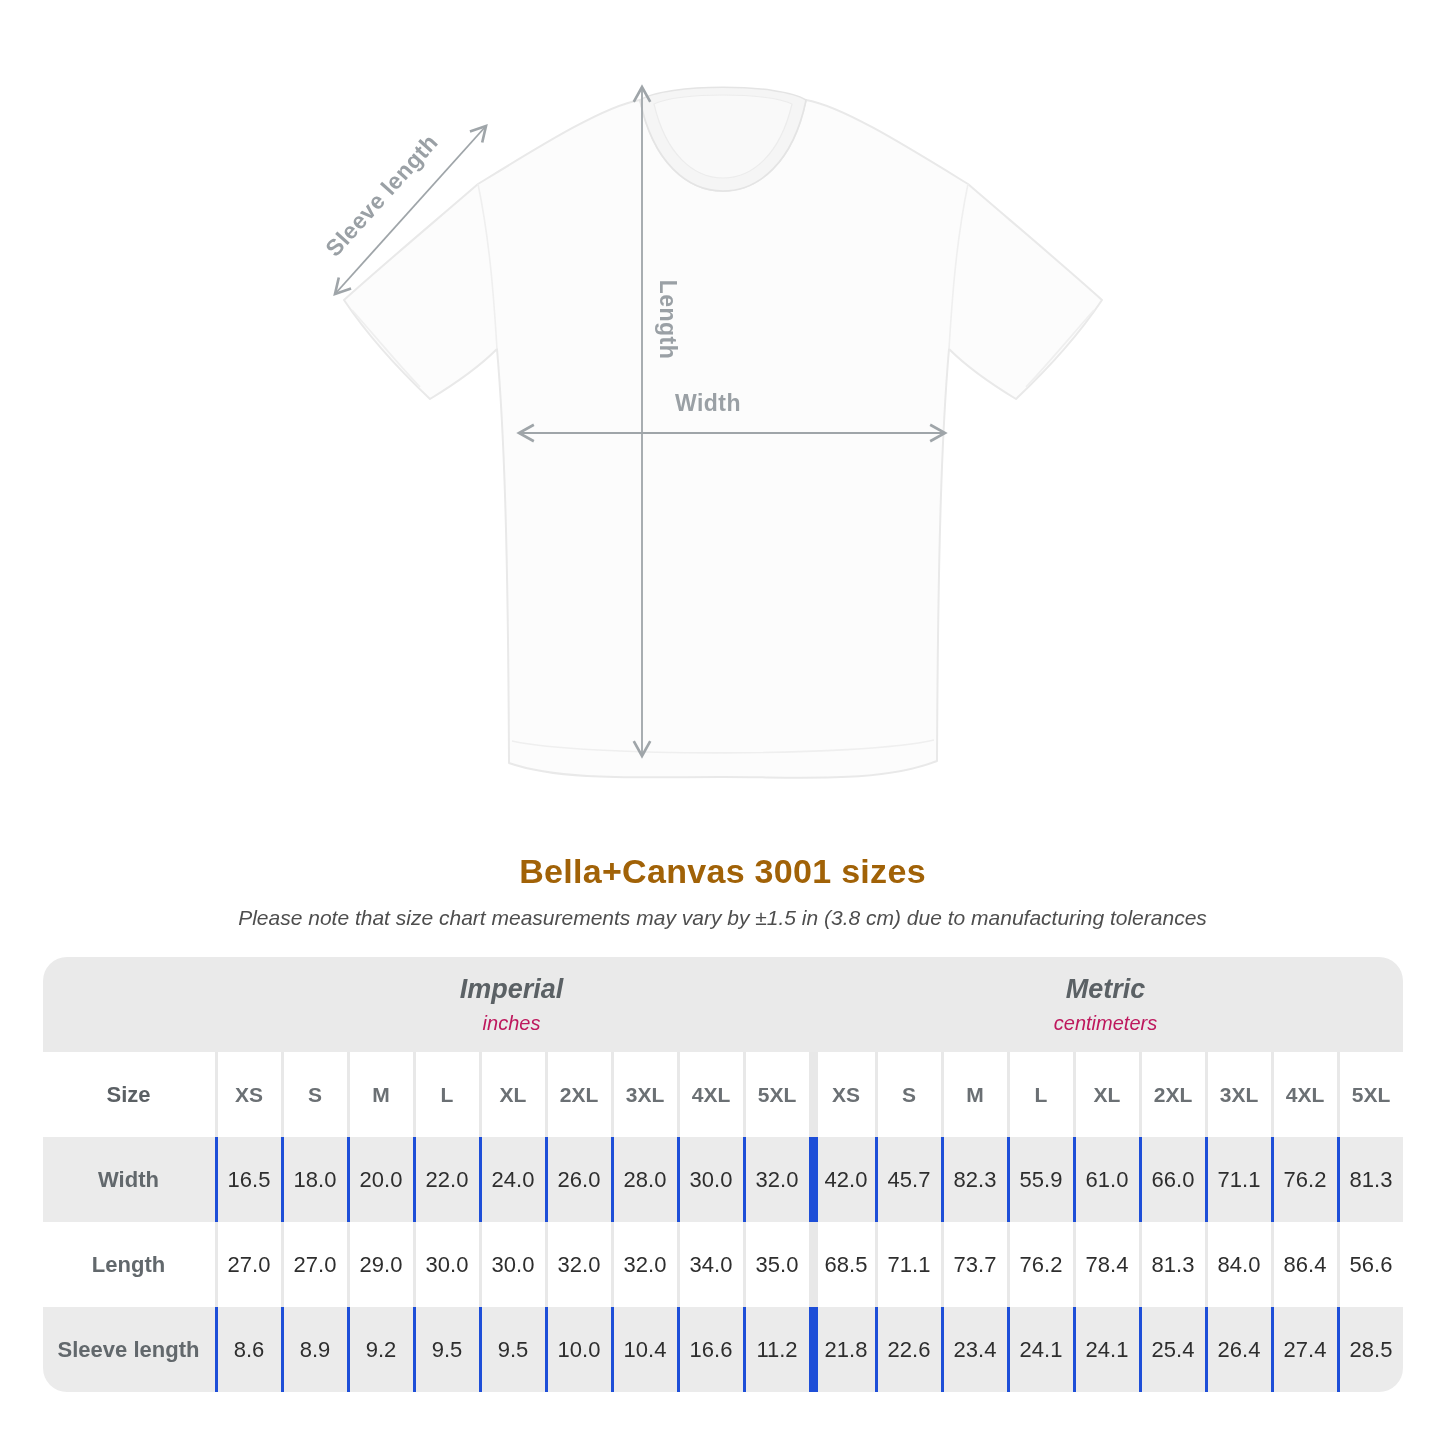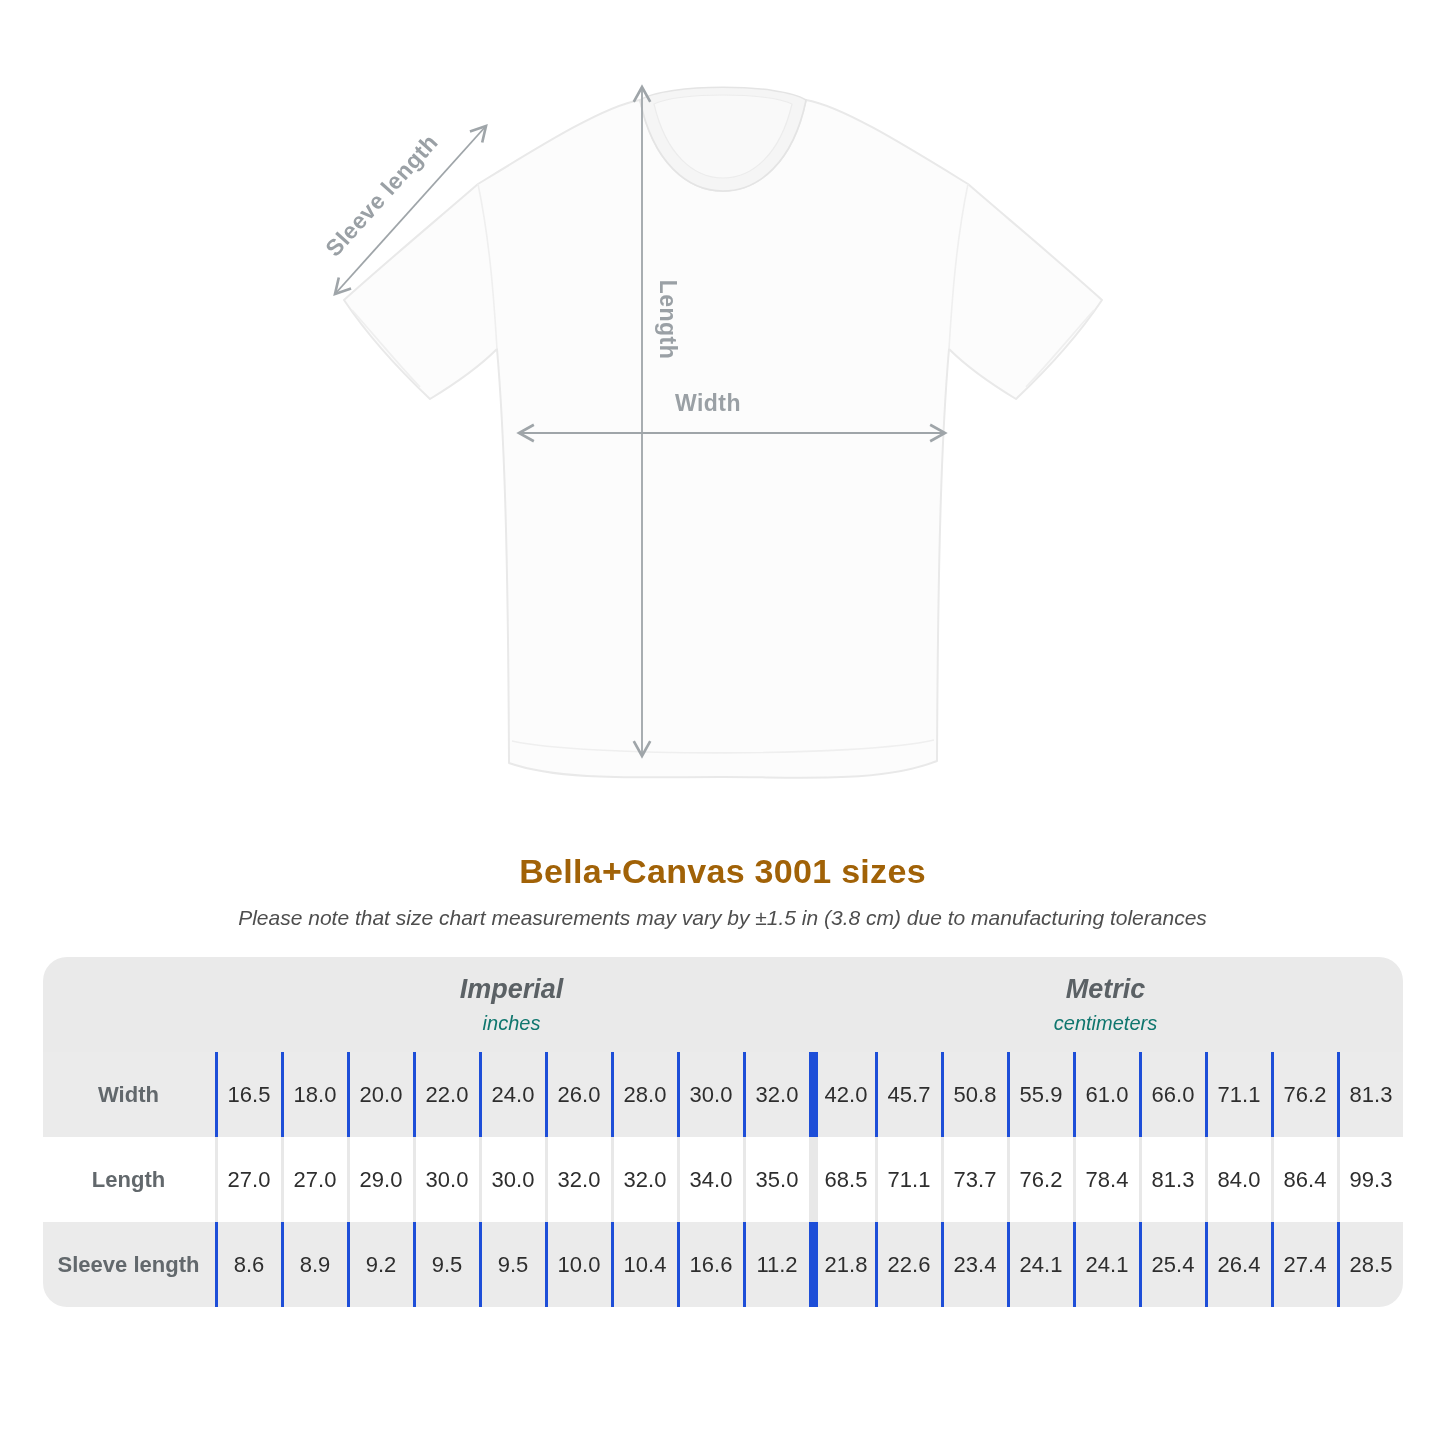--- a/index.html
+++ b/index.html
@@ -29,21 +29,21 @@
   }
   
   .table-wrap{
     width:1360px;margin:26px auto 0;border-radius:24px;overflow:hidden;
   }
   table{width:100%;border-collapse:separate;border-spacing:0;table-layout:fixed;}
   td{text-align:center;vertical-align:middle;padding:0;}
   col.c-label{width:172px;}
   tr.band td{background:#eaeaea;height:95px;}
   .g-label{font-size:27px;font-weight:bold;font-style:italic;color:#5b6165;}
-  .g-sub{font-size:20px;font-style:italic;color:#0f766e;margin-top:7px;}
+  .g-sub{font-size:20px;font-style:italic;color:#be185d;margin-top:7px;}
   tr.heads td{height:85px;background:#ffffff;}
   td.size-th{font-weight:bold;color:#5b6064;font-size:22px;}
   td.size-h{font-weight:bold;color:#6b7074;font-size:21px;}
   tr.gray td{background:#ebebeb;height:85px;}
   tr.white td{background:#ffffff;height:85px;}
   td.row-label{font-weight:bold;color:#62686c;font-size:22px;}
   td.val{color:#2e2e2e;font-size:22px;}
   tr.heads td + td, tr.white td + td{border-left:3px solid #e8e8e8;}
   tr.gray td + td{border-left:3px solid #1d4ed8;}
   td.sec{border-left-width:9px !important;}
@@ -115,34 +115,55 @@
         <td></td>
         <td colspan="9">
           <div class="g-label">Imperial</div>
           <div class="g-sub">inches</div>
         </td>
         <td colspan="9">
           <div class="g-label">Metric</div>
           <div class="g-sub">centimeters</div>
         </td>
       </tr>
+      <tr class="heads white" id="size-row">
+        <td class="size-th">Size</td>
+      <td class="size-h">XS</td>
+          <td class="size-h">S</td>
+          <td class="size-h">M</td>
+          <td class="size-h">L</td>
+          <td class="size-h">XL</td>
+          <td class="size-h">2XL</td>
+          <td class="size-h">3XL</td>
+          <td class="size-h">4XL</td>
+          <td class="size-h">5XL</td>
+          <td class="size-h sec">XS</td>
+          <td class="size-h">S</td>
+          <td class="size-h">M</td>
+          <td class="size-h">L</td>
+          <td class="size-h">XL</td>
+          <td class="size-h">2XL</td>
+          <td class="size-h">3XL</td>
+          <td class="size-h">4XL</td>
+          <td class="size-h">5XL</td>
+        </tr>
     <tr class="gray">
           <td class="row-label">Width</td>
           <td class="val">16.5</td>
           <td class="val">18.0</td>
           <td class="val">20.0</td>
           <td class="val">22.0</td>
           <td class="val">24.0</td>
           <td class="val">26.0</td>
           <td class="val">28.0</td>
           <td class="val">30.0</td>
           <td class="val">32.0</td>
           <td class="val sec">42.0</td>
           <td class="val">45.7</td>
-          <td class="val">50.8</td>
+          <td class="val">82.3</td>
           <td class="val">55.9</td>
           <td class="val">61.0</td>
           <td class="val">66.0</td>
           <td class="val">71.1</td>
           <td class="val">76.2</td>
           <td class="val">81.3</td>
         </tr>
         <tr class="white">
           <td class="row-label">Length</td>
           <td class="val">27.0</td>
@@ -155,21 +176,21 @@
           <td class="val">34.0</td>
           <td class="val">35.0</td>
           <td class="val sec">68.5</td>
           <td class="val">71.1</td>
           <td class="val">73.7</td>
           <td class="val">76.2</td>
           <td class="val">78.4</td>
           <td class="val">81.3</td>
           <td class="val">84.0</td>
           <td class="val">86.4</td>
-          <td class="val">99.3</td>
+          <td class="val">56.6</td>
         </tr>
         <tr class="gray">
           <td class="row-label">Sleeve length</td>
           <td class="val">8.6</td>
           <td class="val">8.9</td>
           <td class="val">9.2</td>
           <td class="val">9.5</td>
           <td class="val">9.5</td>
           <td class="val">10.0</td>
           <td class="val">10.4</td>

